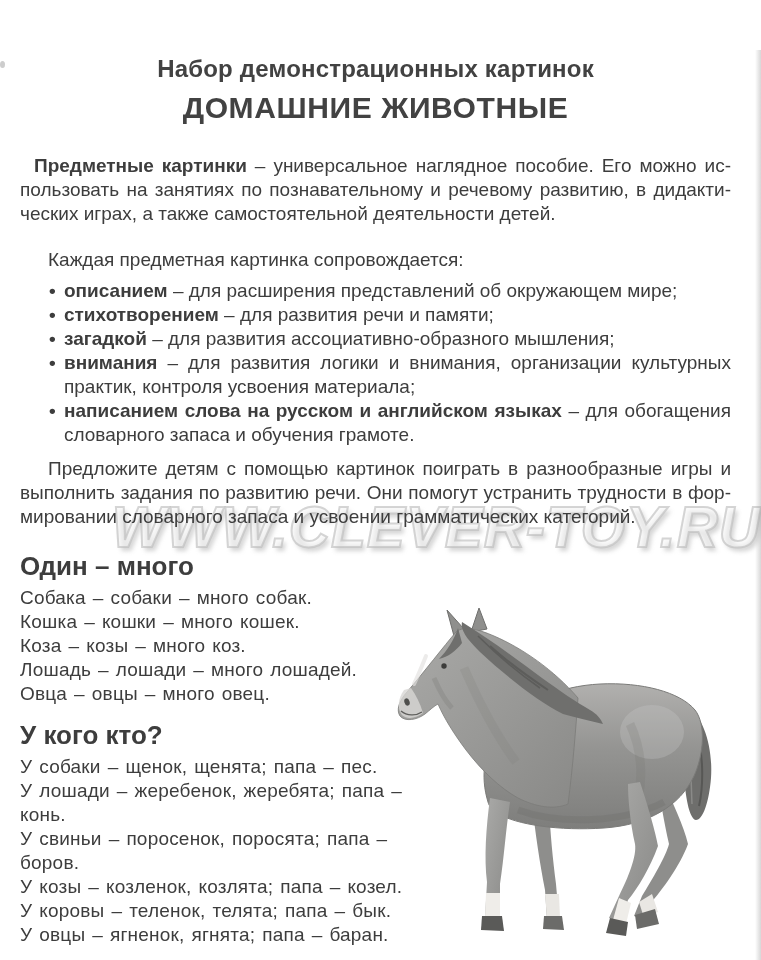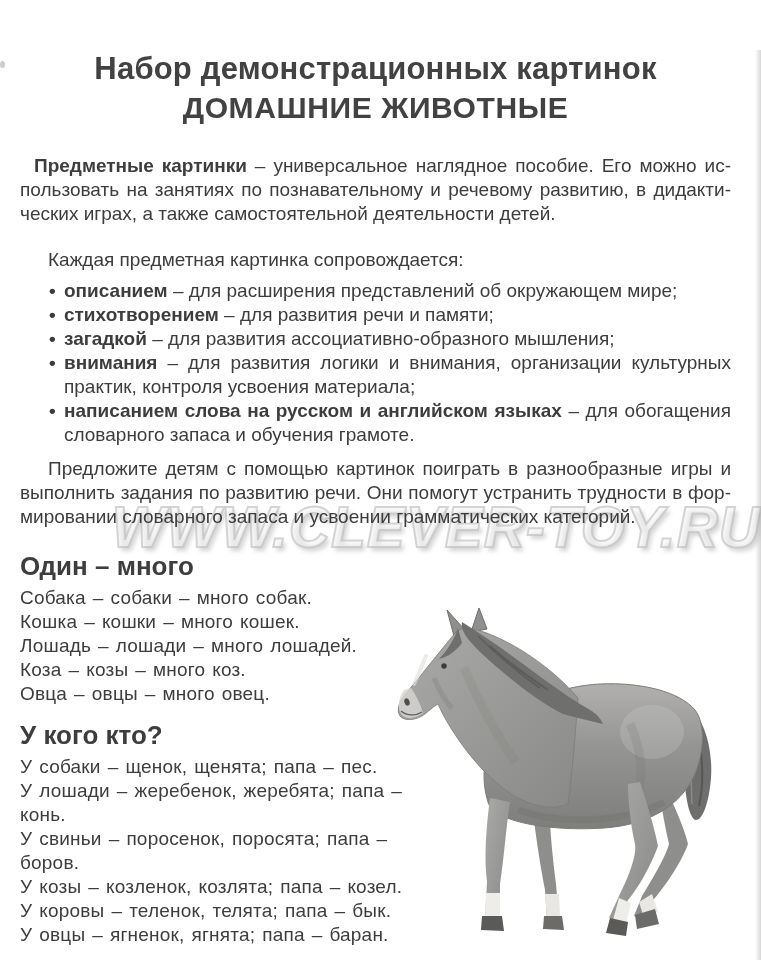--- a/index.html
+++ b/index.html
@@ -10,21 +10,21 @@
   }
   .page{position:relative;width:761px;height:960px;box-sizing:border-box;}
   .content{padding:0 30px 0 20px;position:relative;}
 
   
   .edge-right{position:absolute;top:0;right:0;width:6px;height:100%;
     background:linear-gradient(to left,rgba(150,150,150,.38),rgba(150,150,150,0));}
   .speck{position:absolute;left:0;top:11px;width:5px;height:7px;border-radius:50%;background:#cdcdcd;}
 
   h1{margin:50px 0 26px;text-align:center;color:#424242;font-weight:bold;}
-  .t1{display:block;font-size:31px;line-height:38px;letter-spacing:.2px;}
+  .t1{display:block;font-size:24px;line-height:38px;letter-spacing:.2px;}
   .t2{display:block;font-size:30px;line-height:40px;letter-spacing:.6px;}
 
   .p{position:relative;z-index:1;font-size:19px;line-height:24px;margin:0;
      text-align:justify;hyphens:manual;}
   .p1{text-indent:14px;margin-bottom:22px;}
   .list-intro{text-indent:28px;text-align:left;margin-bottom:7px;}
   .p2{text-indent:28px;margin-bottom:26px;}
 
   ul.bullets{position:relative;z-index:1;list-style:none;margin:1px 0 10px;
      padding:0 0 0 44px;font-size:19px;line-height:24px;text-align:justify;}
@@ -70,22 +70,22 @@
       <li><b>внимания</b><span> – для развития логики и внимания, организации культурных практик, контроля усвоения материала;</span></li>
       <li><b>написанием слова на русском и английском языках</b><span> – для обогащения словарного запаса и обучения грамоте.</span></li>
     </ul>
 
     <p class="p p2">Предложите детям с помощью картинок поиграть в разнообразные игры и выполнить задания по развитию речи. Они помогут устранить трудности в фор­мировании словарного запаса и усвоении грамматических категорий.</p>
 
     <section class="sec">
       <h2>Один – много</h2>
       <div class="line">Собака – собаки – много собак.</div>
       <div class="line">Кошка – кошки – много кошек.</div>
+      <div class="line">Коза – козы – много коз.</div>
       <div class="line">Лошадь – лошади – много лошадей.</div>
-      <div class="line">Коза – козы – много коз.</div>
       <div class="line">Овца – овцы – много овец.</div>
     </section>
 
     <section class="sec">
       <h2>У кого кто?</h2>
       <div class="line">У собаки – щенок, щенята; папа – пес.</div>
       <div class="line">У лошади – жеребенок, жеребята; папа – конь.</div>
       <div class="line">У свиньи – поросенок, поросята; папа – боров.</div>
       <div class="line">У козы – козленок, козлята; папа – козел.</div>
       <div class="line">У коровы – теленок, телята; папа – бык.</div>

